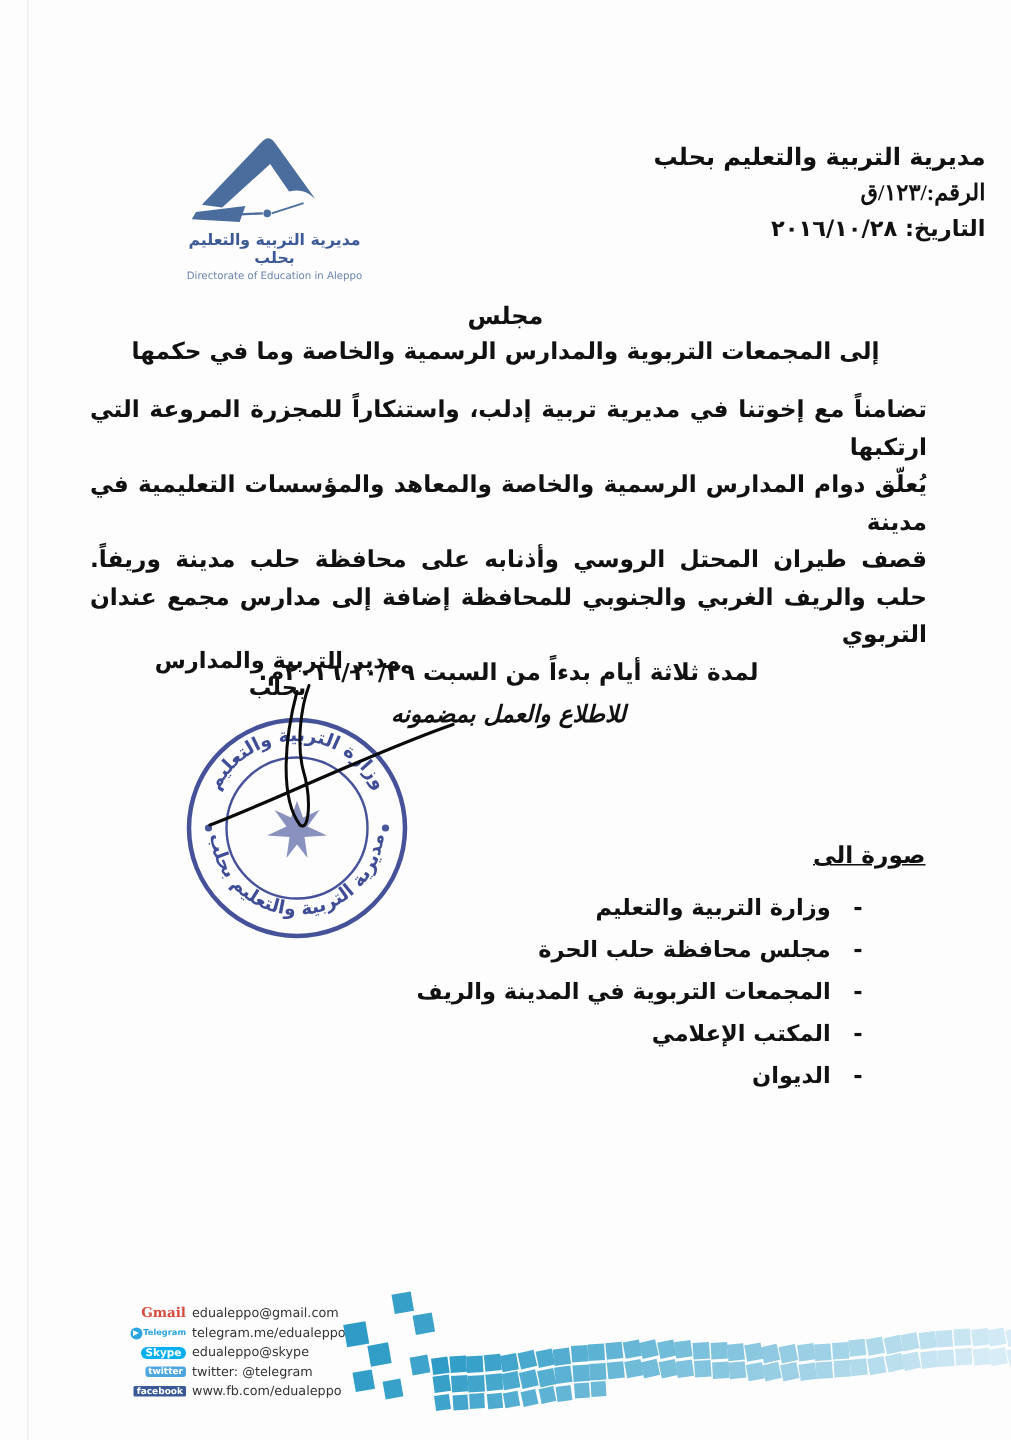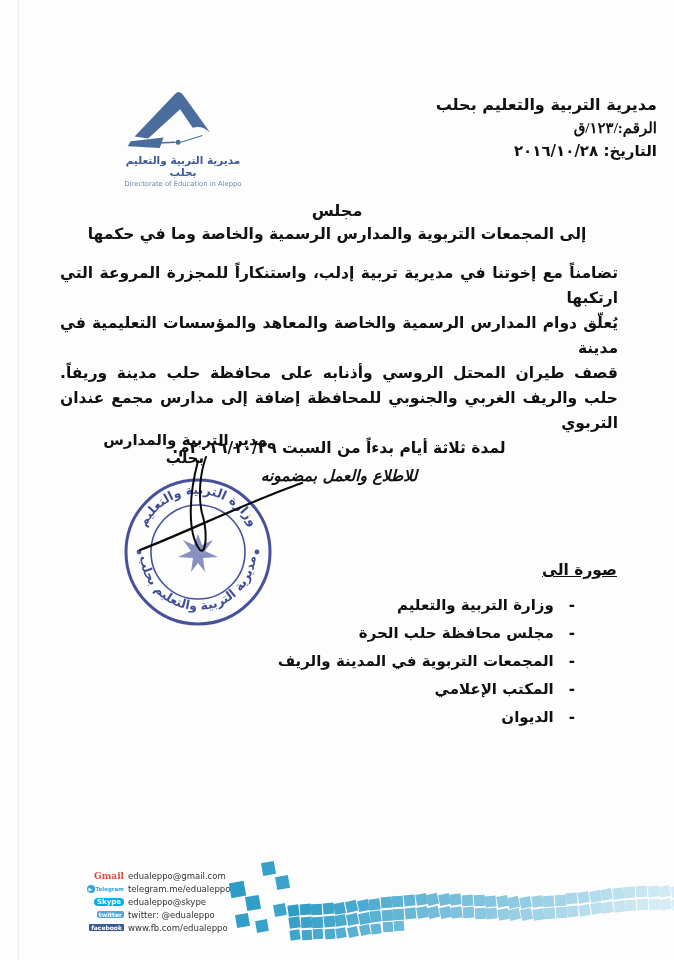--- a/index.html
+++ b/index.html
@@ -167,21 +167,21 @@
     <div class="c-row">
       <span class="c-icon">
           <span class="sk">Skype</span>
         </span>
       <span>edualeppo@skype</span>
     </div>
     <div class="c-row">
       <span class="c-icon">
           <span class="tw">twitter</span>
         </span>
-      <span>twitter: @edualeppo</span>
+      <span>twitter: @telegram</span>
     </div>
     <div class="c-row">
       <span class="c-icon">
           <span class="fb">facebook</span>
         </span>
       <span>www.fb.com/edualeppo</span>
     </div>
   </div>
 
   <div id="swoosh">

